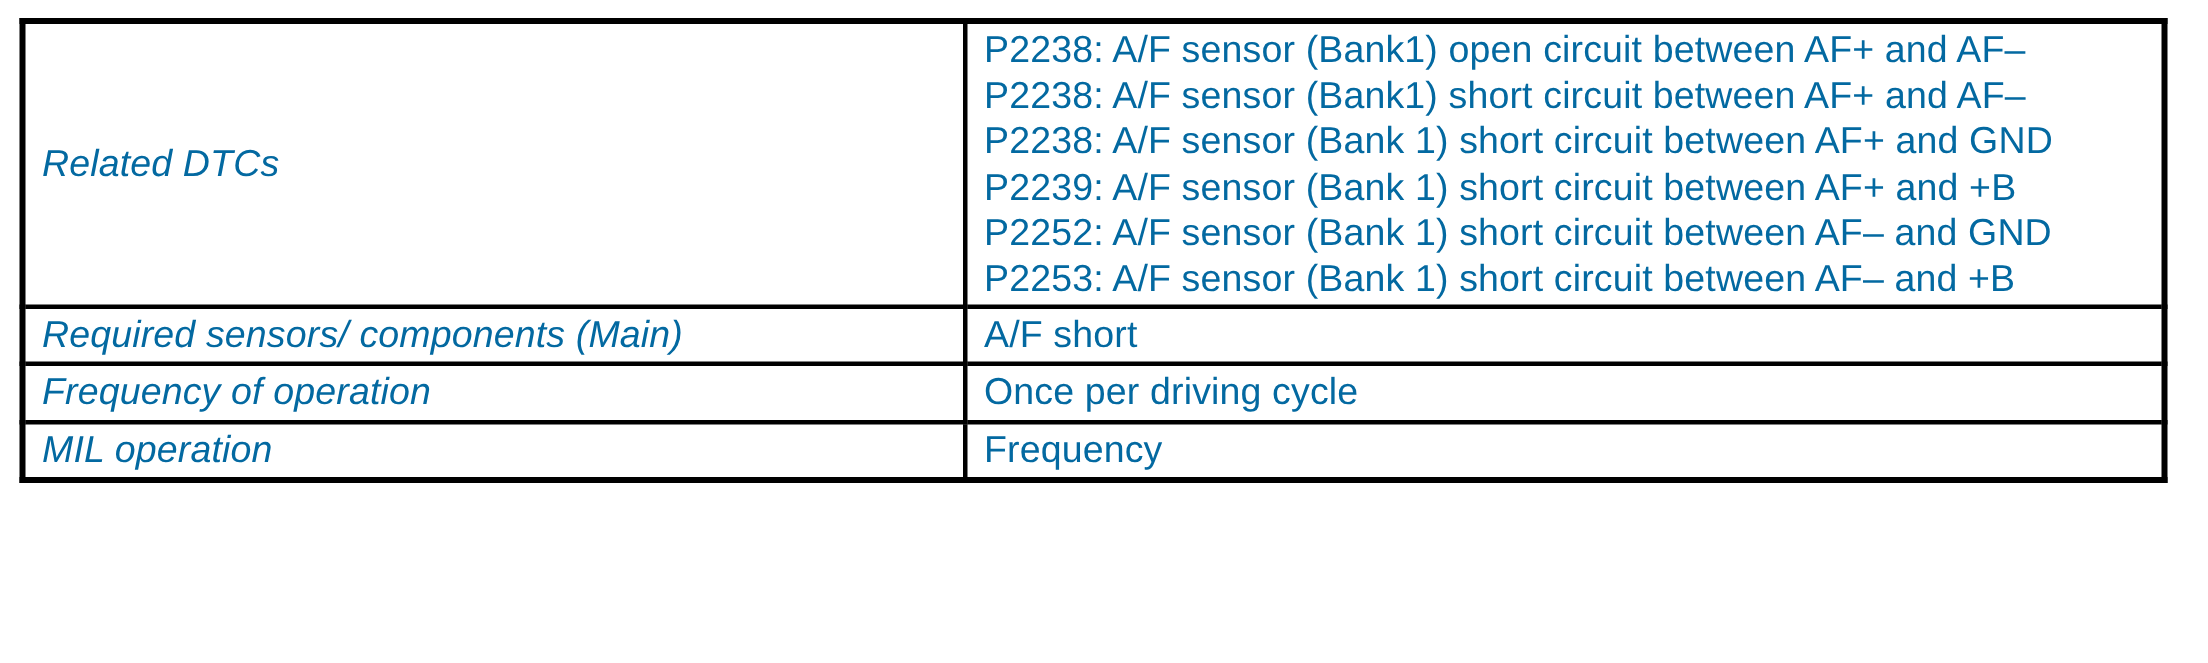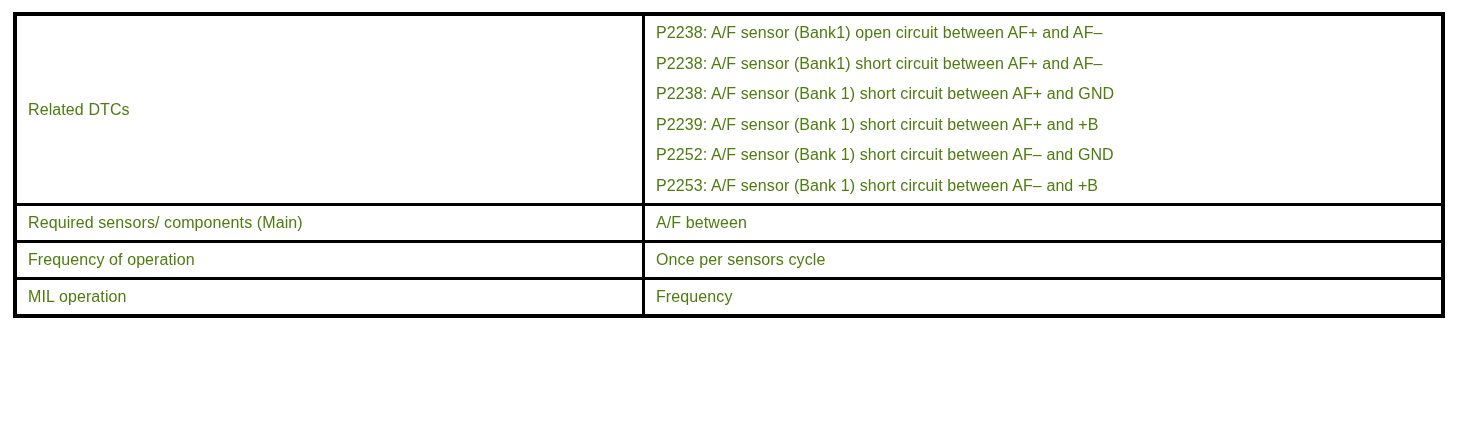--- a/index.html
+++ b/index.html
@@ -25,30 +25,30 @@
     border-collapse: collapse;
     table-layout: fixed;
     background: #ffffff;
   }
   table.dtc-table,
   table.dtc-table td {
     border: 3px solid #000000;
   }
   table.dtc-table { border-width: 4px; }
   td {
-    font-size: 16px;
+    font-size: 25px;
     line-height: 1.25;
-    color: #4d7c0f;
+    color: #0369a1;
     vertical-align: middle;
     padding: 2px 10px 2px 11px;
     letter-spacing: 0.1px;
     white-space: nowrap;
     overflow: hidden;
   }
-  td.label-cell { width: 604px; }
+  td.label-cell { width: 604px; font-style: italic; }
   tr.dtc-row { height: 186px; }
   tr.plain-row { height: 37px; }
   .dtc-line {
     line-height: 30.5px;
     white-space: nowrap;
   }
 </style>
 </head>
 <body>
 
@@ -61,25 +61,25 @@
           <div class="dtc-line">P2238: A/F sensor (Bank1) open circuit between AF+ and AF–</div>
           <div class="dtc-line">P2238: A/F sensor (Bank1) short circuit between AF+ and AF–</div>
           <div class="dtc-line">P2238: A/F sensor (Bank 1) short circuit between AF+ and GND</div>
           <div class="dtc-line">P2239: A/F sensor (Bank 1) short circuit between AF+ and +B</div>
           <div class="dtc-line">P2252: A/F sensor (Bank 1) short circuit between AF– and GND</div>
           <div class="dtc-line">P2253: A/F sensor (Bank 1) short circuit between AF– and +B</div>
         </td>
       </tr>
       <tr class="plain-row">
         <td class="label-cell">Required sensors/ components (Main)</td>
-        <td class="value-cell">A/F between</td>
+        <td class="value-cell">A/F short</td>
       </tr>
       <tr class="plain-row">
         <td class="label-cell">Frequency of operation</td>
-        <td class="value-cell">Once per sensors cycle</td>
+        <td class="value-cell">Once per driving cycle</td>
       </tr>
       <tr class="plain-row">
         <td class="label-cell">MIL operation</td>
         <td class="value-cell">Frequency</td>
       </tr>
     </tbody>
   </table>
 </div>
 
 </body></html>

